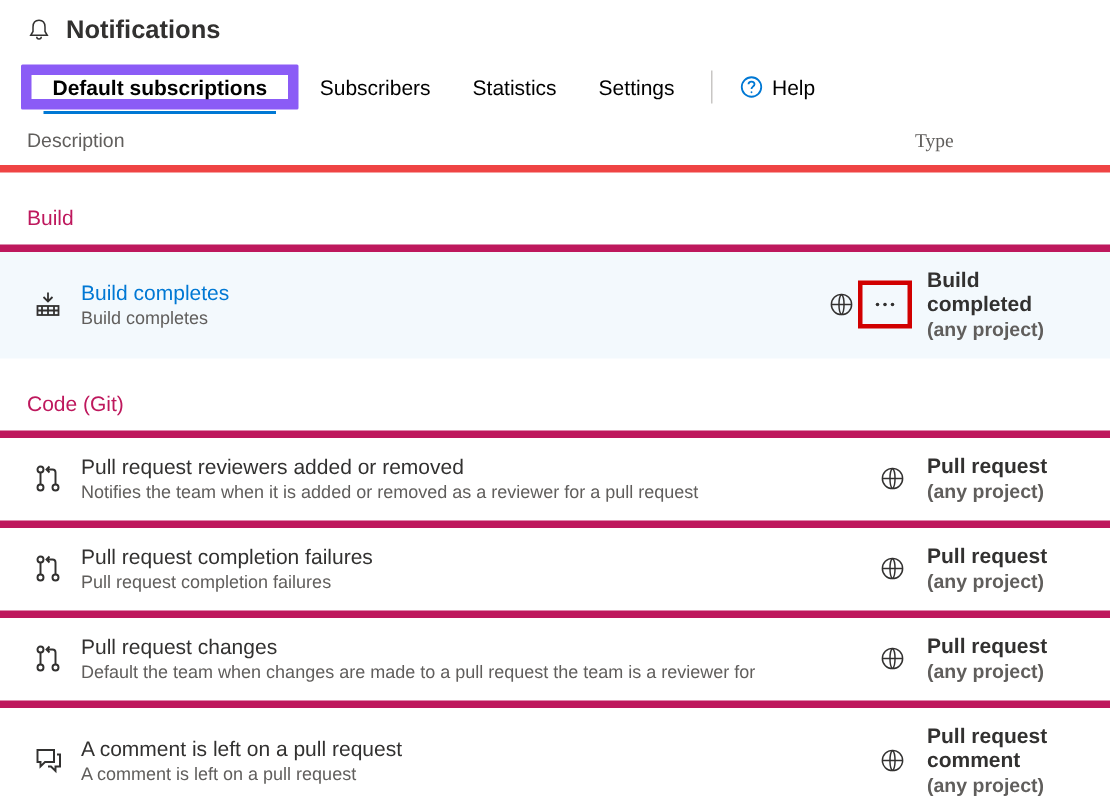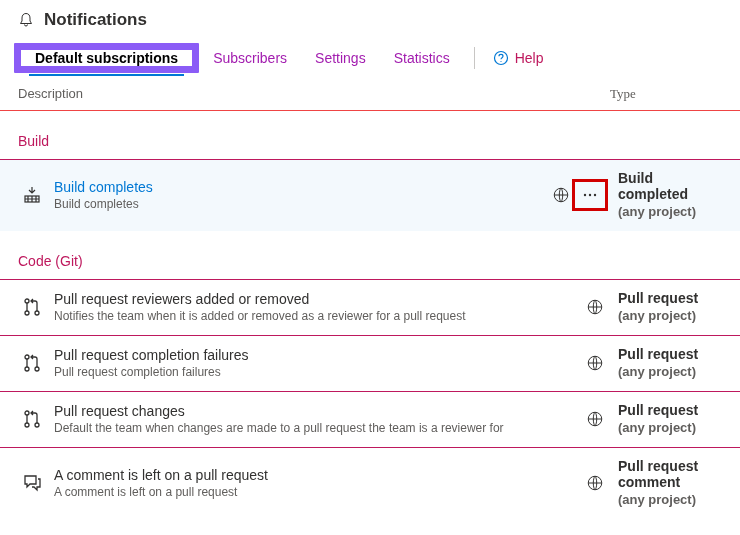--- a/index.html
+++ b/index.html
@@ -23,21 +23,21 @@
 .tabs {
   display: flex;
   align-items: center;
   gap: 0;
   padding: 0 14px;
   margin-top: 6px;
 }
 .tab {
   padding: 10px 14px;
   font-size: 14px;
-  color: #a21caf;
+  color: #000000;
   cursor: pointer;
   position: relative;
 }
 .tab.active {
   font-weight: 600;
   color: #000;
 }
 .tab.active::after {
   content: "";
   position: absolute;
@@ -50,43 +50,43 @@
   border-radius: 1px;
   padding-left: 0;
 }
 .divider-vert {
   width: 1px; height: 22px;
   background: #c8c6c4;
   margin: 0 10px;
 }
 .help {
   display: flex; align-items: center; gap: 6px;
-  color: #be185d; cursor: pointer;
+  color: #000000; cursor: pointer;
   padding: 10px 8px;
 }
 .help-icon { width: 16px; height: 16px; color: #0078d4; }
 .table-head {
   display: flex;
   padding: 10px 18px 8px;
-  border-bottom: 1px solid #ef4444;
+  border-bottom: 5px solid #ef4444;
   color: #605e5c;
   font-size: 13px;
 }
 .col-desc { flex: 0 0 492px; }
 .col-type { flex: 1; padding-left: 100px; font-family: Liberation Serif, serif; }
 .group-label {
   padding: 22px 18px 10px;
   color: #be185d;
   font-size: 14px;
 }
 .row {
   display: flex;
   align-items: center;
   padding: 10px 18px 12px;
-  border-top: 1px solid #be185d;
+  border-top: 5px solid #be185d;
 }
 .row.highlight { background: #f3f9fd; }
 .row-icon { width: 28px; display: flex; justify-content: center; }
 .row-main { flex: 0 0 462px; padding-left: 8px; }
 .row-title { font-size: 14px; color: #323130; }
 .row-title.link { color: #0078d4; cursor: pointer; }
 .row-sub { font-size: 12px; color: #605e5c; margin-top: 2px; }
 .row-mid { width: 96px; display: flex; align-items: center; gap: 6px; justify-content: flex-end; }
 .globe-icon { width: 18px; height: 18px; color: #323130; }
 .more-btn {
@@ -114,22 +114,22 @@
     </svg>
   </span>
   <span class="page-title">Notifications</span>
 </div>
 
 <div class="tabs">
   <span class="red-box-tab">
     <span class="tab active">Default subscriptions</span>
   </span>
   <span class="tab">Subscribers</span>
+  <span class="tab">Statistics</span>
   <span class="tab">Settings</span>
-  <span class="tab">Statistics</span>
   <span class="divider-vert"></span>
   <span class="help">
     <span>
       <svg class="help-icon" viewBox="0 0 16 16" fill="none" stroke="#0078d4" stroke-width="1.2">
         <circle cx="8" cy="8" r="6.5"></circle>
         <path d="M6 6.2c0-1 .9-1.8 2-1.8s2 .8 2 1.8c0 .8-.5 1.2-1.2 1.7-.5.4-.8.7-.8 1.4"></path>
         <circle cx="8" cy="11.5" r=".6" fill="#0078d4" stroke="none"></circle>
       </svg>
     </span>
     <span>Help</span>

